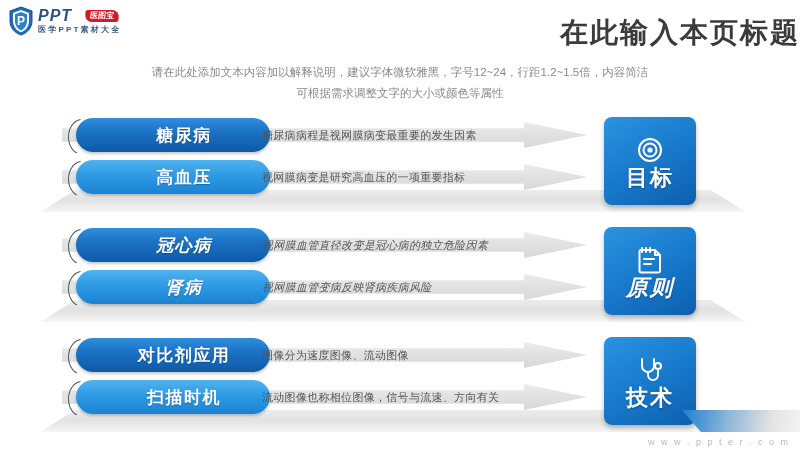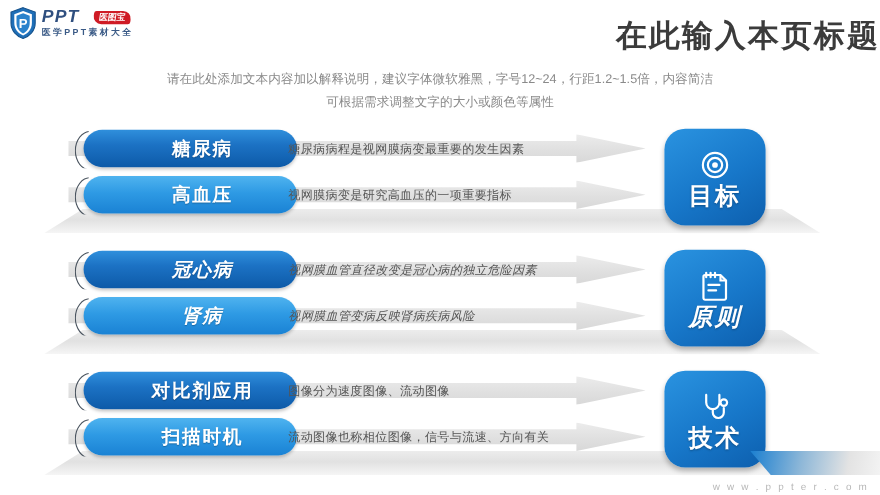--- a/index.html
+++ b/index.html
@@ -86,21 +86,21 @@
   .desc{
     position:absolute;left:262px;width:310px;height:34px;
     display:flex;align-items:center;
     font-size:11px;color:#555555;letter-spacing:.3px;
   }
   .desc-top{top:6px;}
   .desc-bot{top:48px;}
 
   
   .card{
-    position:absolute;left:604px;top:5px;width:92px;height:88px;border-radius:19px;
+    position:absolute;left:604px;top:5px;width:92px;height:88px;border-radius:8px;
     background:linear-gradient(150deg,#2a93e0 0%,#1777c9 55%,#0d5fae 100%);
     box-shadow:0 3px 5px rgba(0,0,0,.25);
     display:flex;flex-direction:column;align-items:center;justify-content:center;
   }
   .card-icon{height:32px;display:flex;align-items:center;justify-content:center;margin-bottom:1px;}
   .card-label{
     color:#fff;font-size:22px;font-weight:bold;letter-spacing:2px;
     text-shadow:0 1px 2px rgba(0,0,0,.3);line-height:1;
   }
 

